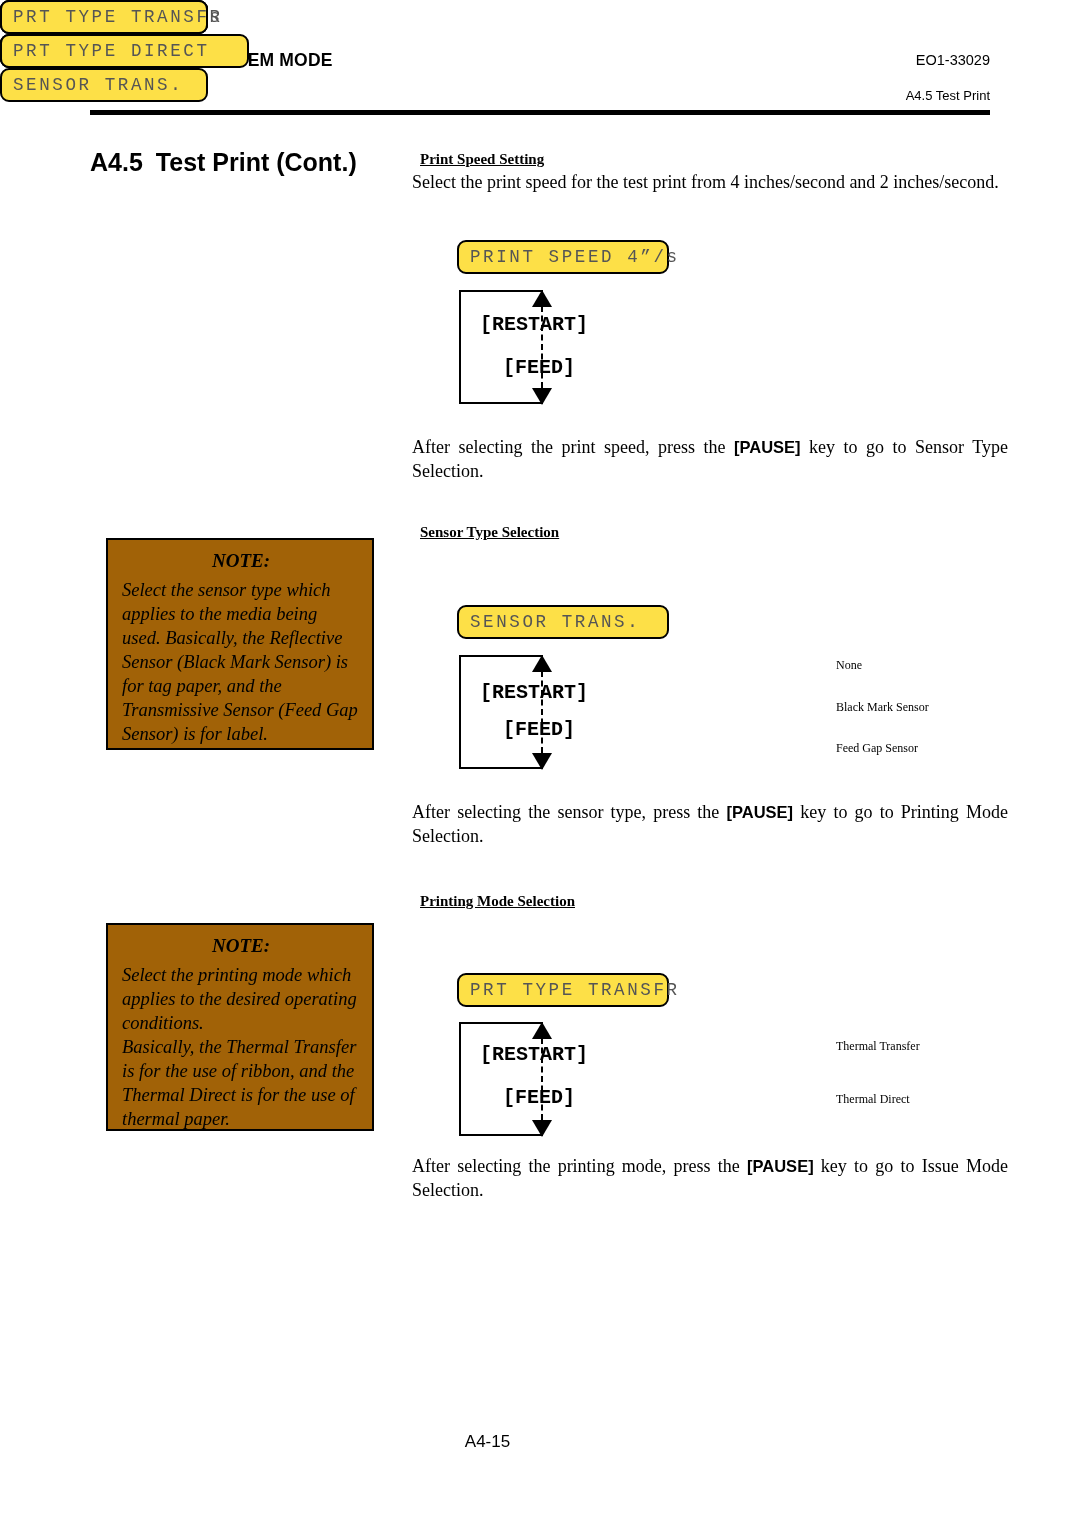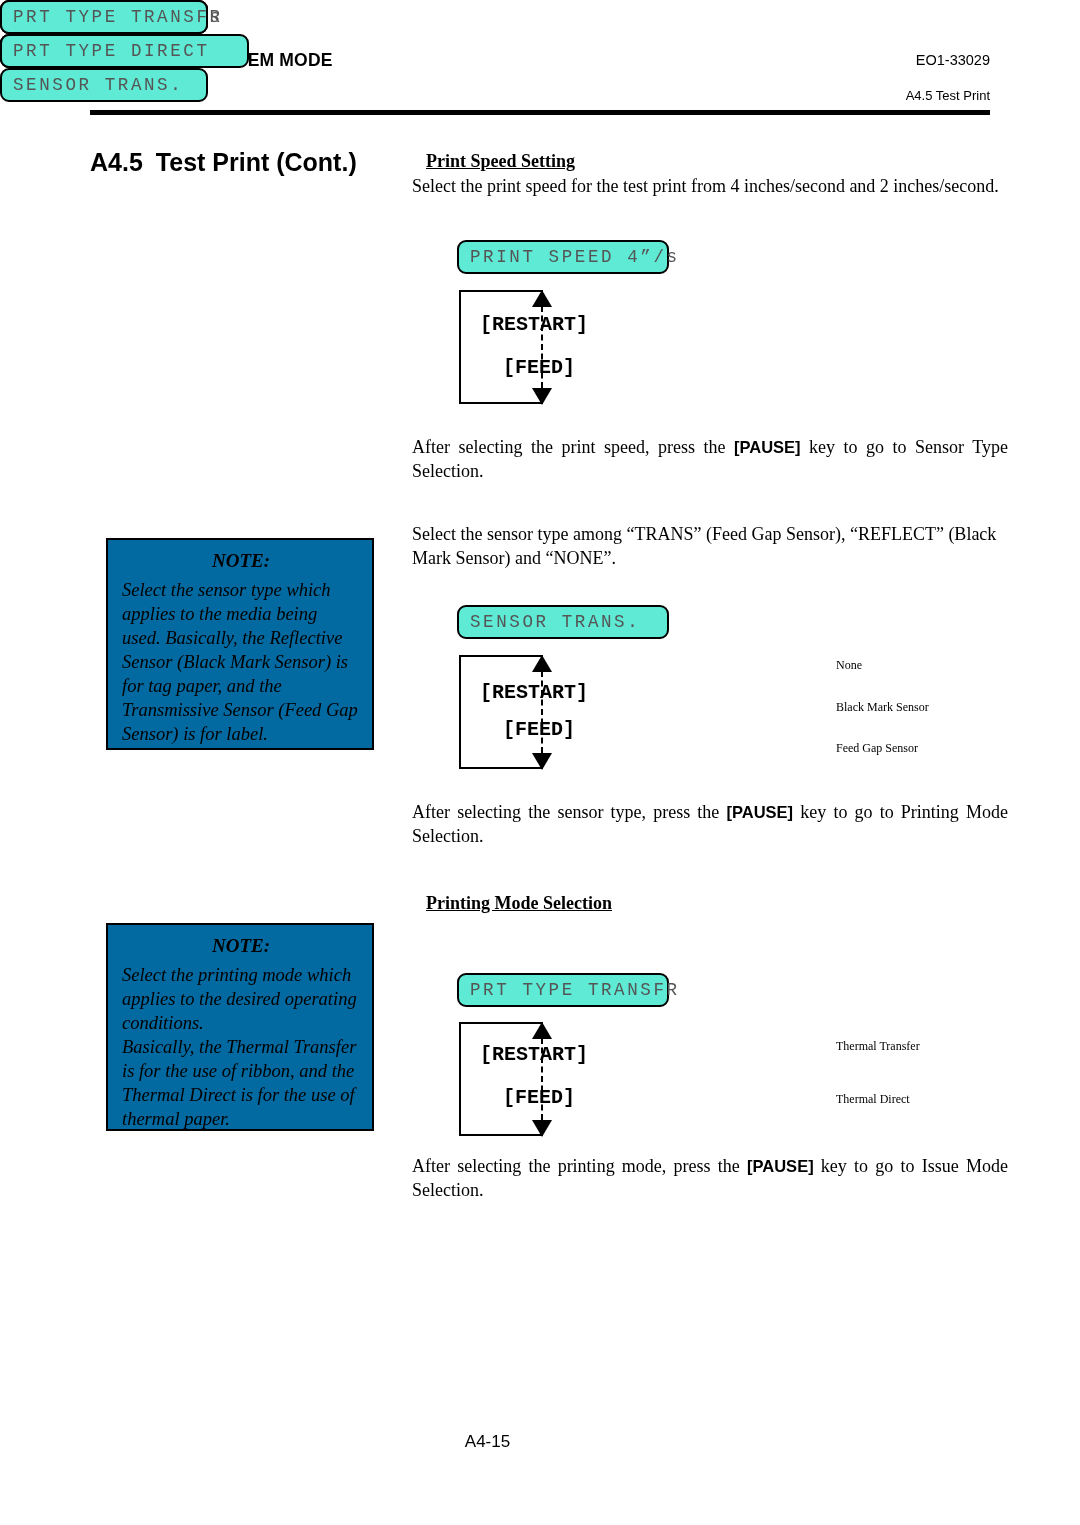--- a/index.html
+++ b/index.html
@@ -71,44 +71,44 @@
   
   .content {
     position: absolute;
     left: 412px;
     top: 150px;
     width: 596px;
   }
   .sub-head {
     font-family: "Liberation Serif", serif;
     font-weight: bold;
-    font-size: 18px;
+    font-size: 15px;
     text-decoration: underline;
-    margin: 0 0 2px 14px;
+    margin: 0 0 2px 8px;
     line-height: 1.25;
   }
   .body-text {
     font-size: 18px;
     line-height: 1.33;
     text-align: justify;
     margin: 0;
   }
   .body-text.nojust { text-align: left; }
   .kbd {
     font-family: "Liberation Sans", sans-serif;
     font-weight: bold;
     font-size: 16.5px;
   }
 
   
   .lcd {
     box-sizing: border-box;
     border: 2.2px solid #000;
     border-radius: 9px;
-    background: #5eead4;
+    background: #fde047;
     font-family: "Liberation Mono", monospace;
     font-size: 17.5px;
     letter-spacing: 2.6px;
     color: #555555;
     display: flex;
     align-items: center;
     padding-left: 11px;
     height: 34px;
     white-space: pre;
   }
@@ -151,21 +151,21 @@
     font-family: "Liberation Serif", serif;
     font-size: 12px;
     white-space: nowrap;
   }
 
   
   .note-box {
     position: absolute;
     box-sizing: border-box;
     border: 2.2px solid #000;
-    background: #0369a1;
+    background: #a16207;
     padding: 10px 12px 12px 14px;
   }
   .note-title {
     text-align: center;
     font-family: "Liberation Serif", serif;
     font-style: italic;
     font-weight: bold;
     font-size: 19px;
     margin-bottom: 6px;
   }
@@ -220,21 +220,21 @@
 
   <div class="lcd" style="left:620px; top:308px; width:208px;">PRINT SPEED 4”/s</div>
   <div class="lcd" style="left:620px; top:354px; width:208px;">PRINT SPEED 2”/s</div>
 </div>
 
 <div class="content" style="top:436px;">
   <p class="body-text"><span>After selecting the print speed, press the </span><span class="kbd">[PAUSE]</span><span> key to go to Sensor Type Selection.</span></p>
 </div>
 
 <div class="content" style="top:523px;">
-  <p class="body-text nojust">Select the sensor type among “TRANS” (Feed Gap Sensor), “REFLECT” (Black Mark Sensor) and “NONE”.</p>
+  <p class="sub-head">Sensor Type Selection</p>
 </div>
 
 <div class="diagram">
   <div class="lcd lcd-top" style="left:457px; top:605px; width:212px;">SENSOR TRANS.</div>
 
   <div class="loop" style="left:459px; top:655px; width:84px; height:114px;"></div>
   <div class="loop-center" style="left:541px; top:671px; height:82px;"></div>
   <div class="arrow-up" style="left:532px; top:655px;"></div>
   <div class="arrow-down" style="left:532px; top:753px;"></div>
 

